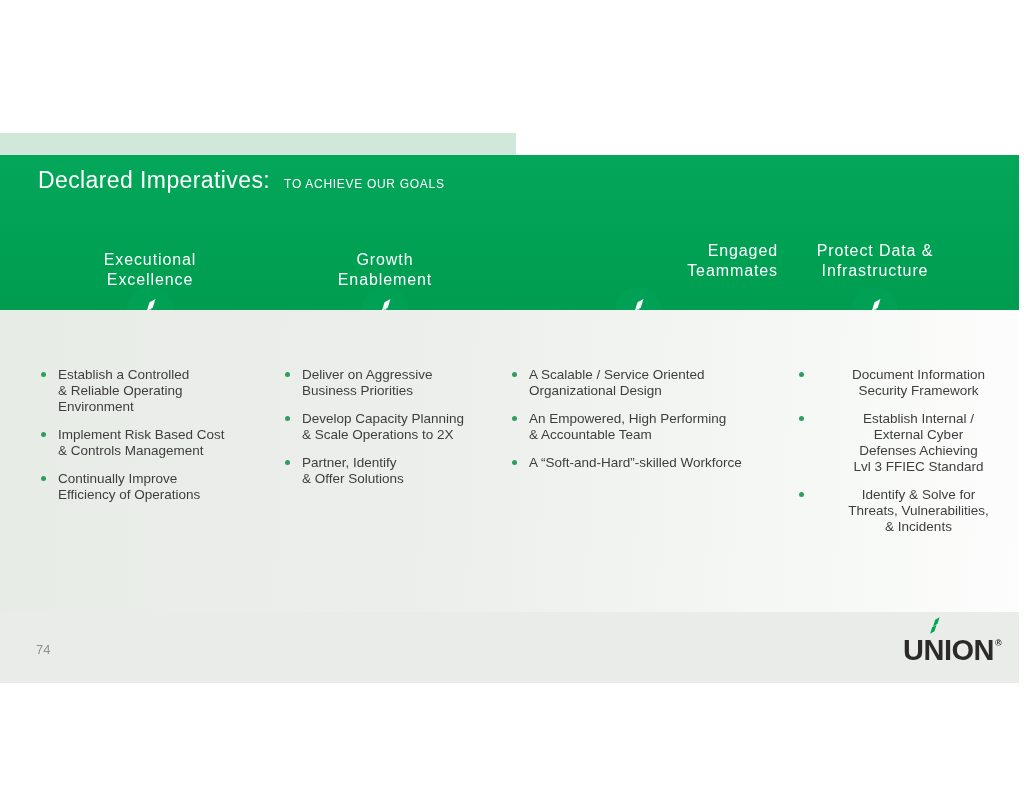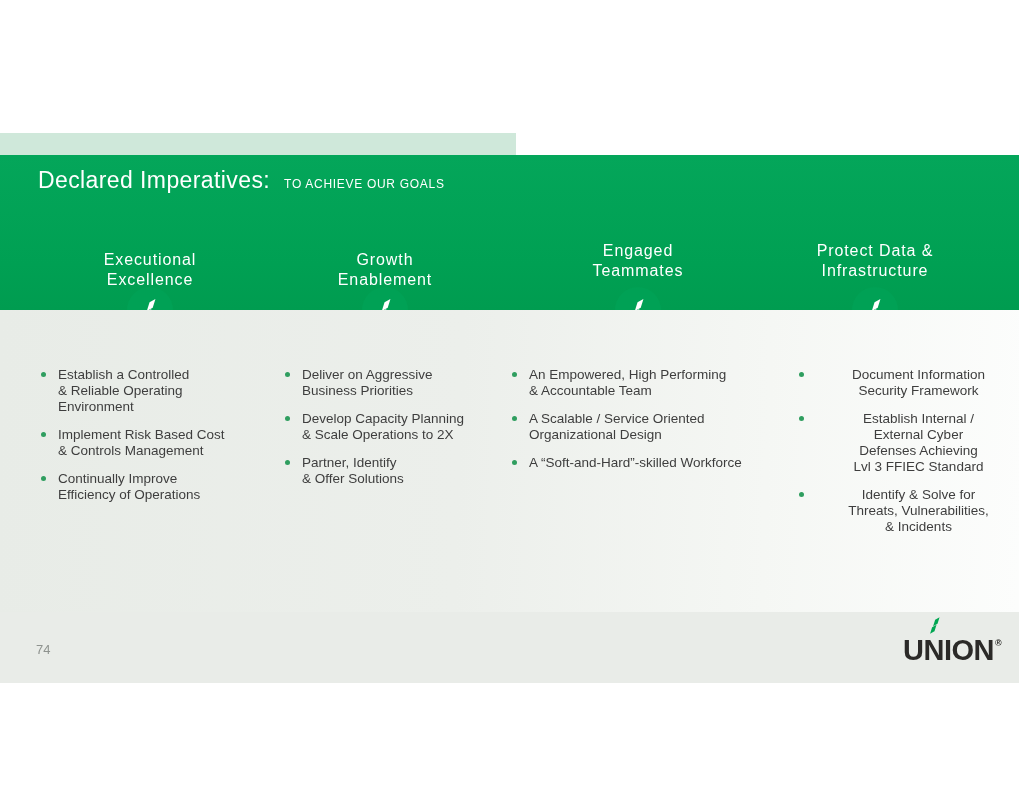--- a/index.html
+++ b/index.html
@@ -16,21 +16,21 @@
     background:linear-gradient(180deg,#04a65a 0%, #00a053 70%, #009c50 100%);
   }
   .title-row { position:absolute; left:38px; top:12px; white-space:nowrap; color:#ffffff; }
   .title-main { font-size:23px; letter-spacing:0.4px; }
   .title-sub  { font-size:12px; letter-spacing:0.7px; margin-left:14px; }
   .col-header {
     position:absolute; width:240px; top:95px; text-align:center; color:#ffffff;
     font-size:16px; line-height:20px; letter-spacing:0.9px; white-space:pre-line;
   }
   .col-header.raised { top:86px; }
-  .ch1 { left:30px; }  .ch2 { left:265px; }  .ch3 { left:518px; }  .ch4 { left:755px; }
+  .ch1 { left:30px; }  .ch2 { left:265px; }  .ch3 { left:538px;text-align:right; }  .ch4 { left:755px; }
   .badge {
     position:absolute; top:287px; width:46px; height:46px; border-radius:50%;
     background:#00a155; display:flex; align-items:center; justify-content:center;
   }
   .b1 { left:127px; } .b2 { left:362px; } .b3 { left:615px; } .b4 { left:852px; }
   .badge svg { display:block; }
   .content {
     position:absolute; left:0; top:310px; width:1019px; height:302px;
     background:linear-gradient(92deg,#e8ece7 0%, #ecefeb 45%, #f5f7f4 75%, #fcfdfc 100%);
   }
@@ -132,24 +132,24 @@
     <ul class="bullets ul2">
       <li><span class="dot"></span><span>Deliver on Aggressive
 Business Priorities</span></li>
       <li><span class="dot"></span><span>Develop Capacity Planning
 &amp; Scale Operations to 2X</span></li>
       <li><span class="dot"></span><span>Partner, Identify
 &amp; Offer Solutions</span></li>
     </ul>
 
     <ul class="bullets ul3">
+      <li><span class="dot"></span><span>A Scalable / Service Oriented
+Organizational Design</span></li>
       <li><span class="dot"></span><span>An Empowered, High Performing
 &amp; Accountable Team</span></li>
-      <li><span class="dot"></span><span>A Scalable / Service Oriented
-Organizational Design</span></li>
       <li><span class="dot"></span><span>A “Soft-and-Hard”-skilled Workforce</span></li>
     </ul>
 
     <ul class="bullets ul4">
       <li><span class="dot"></span><span>Document Information
 Security Framework</span></li>
       <li><span class="dot"></span><span>Establish Internal /
 External Cyber
 Defenses Achieving
 Lvl 3 FFIEC Standard</span></li>

